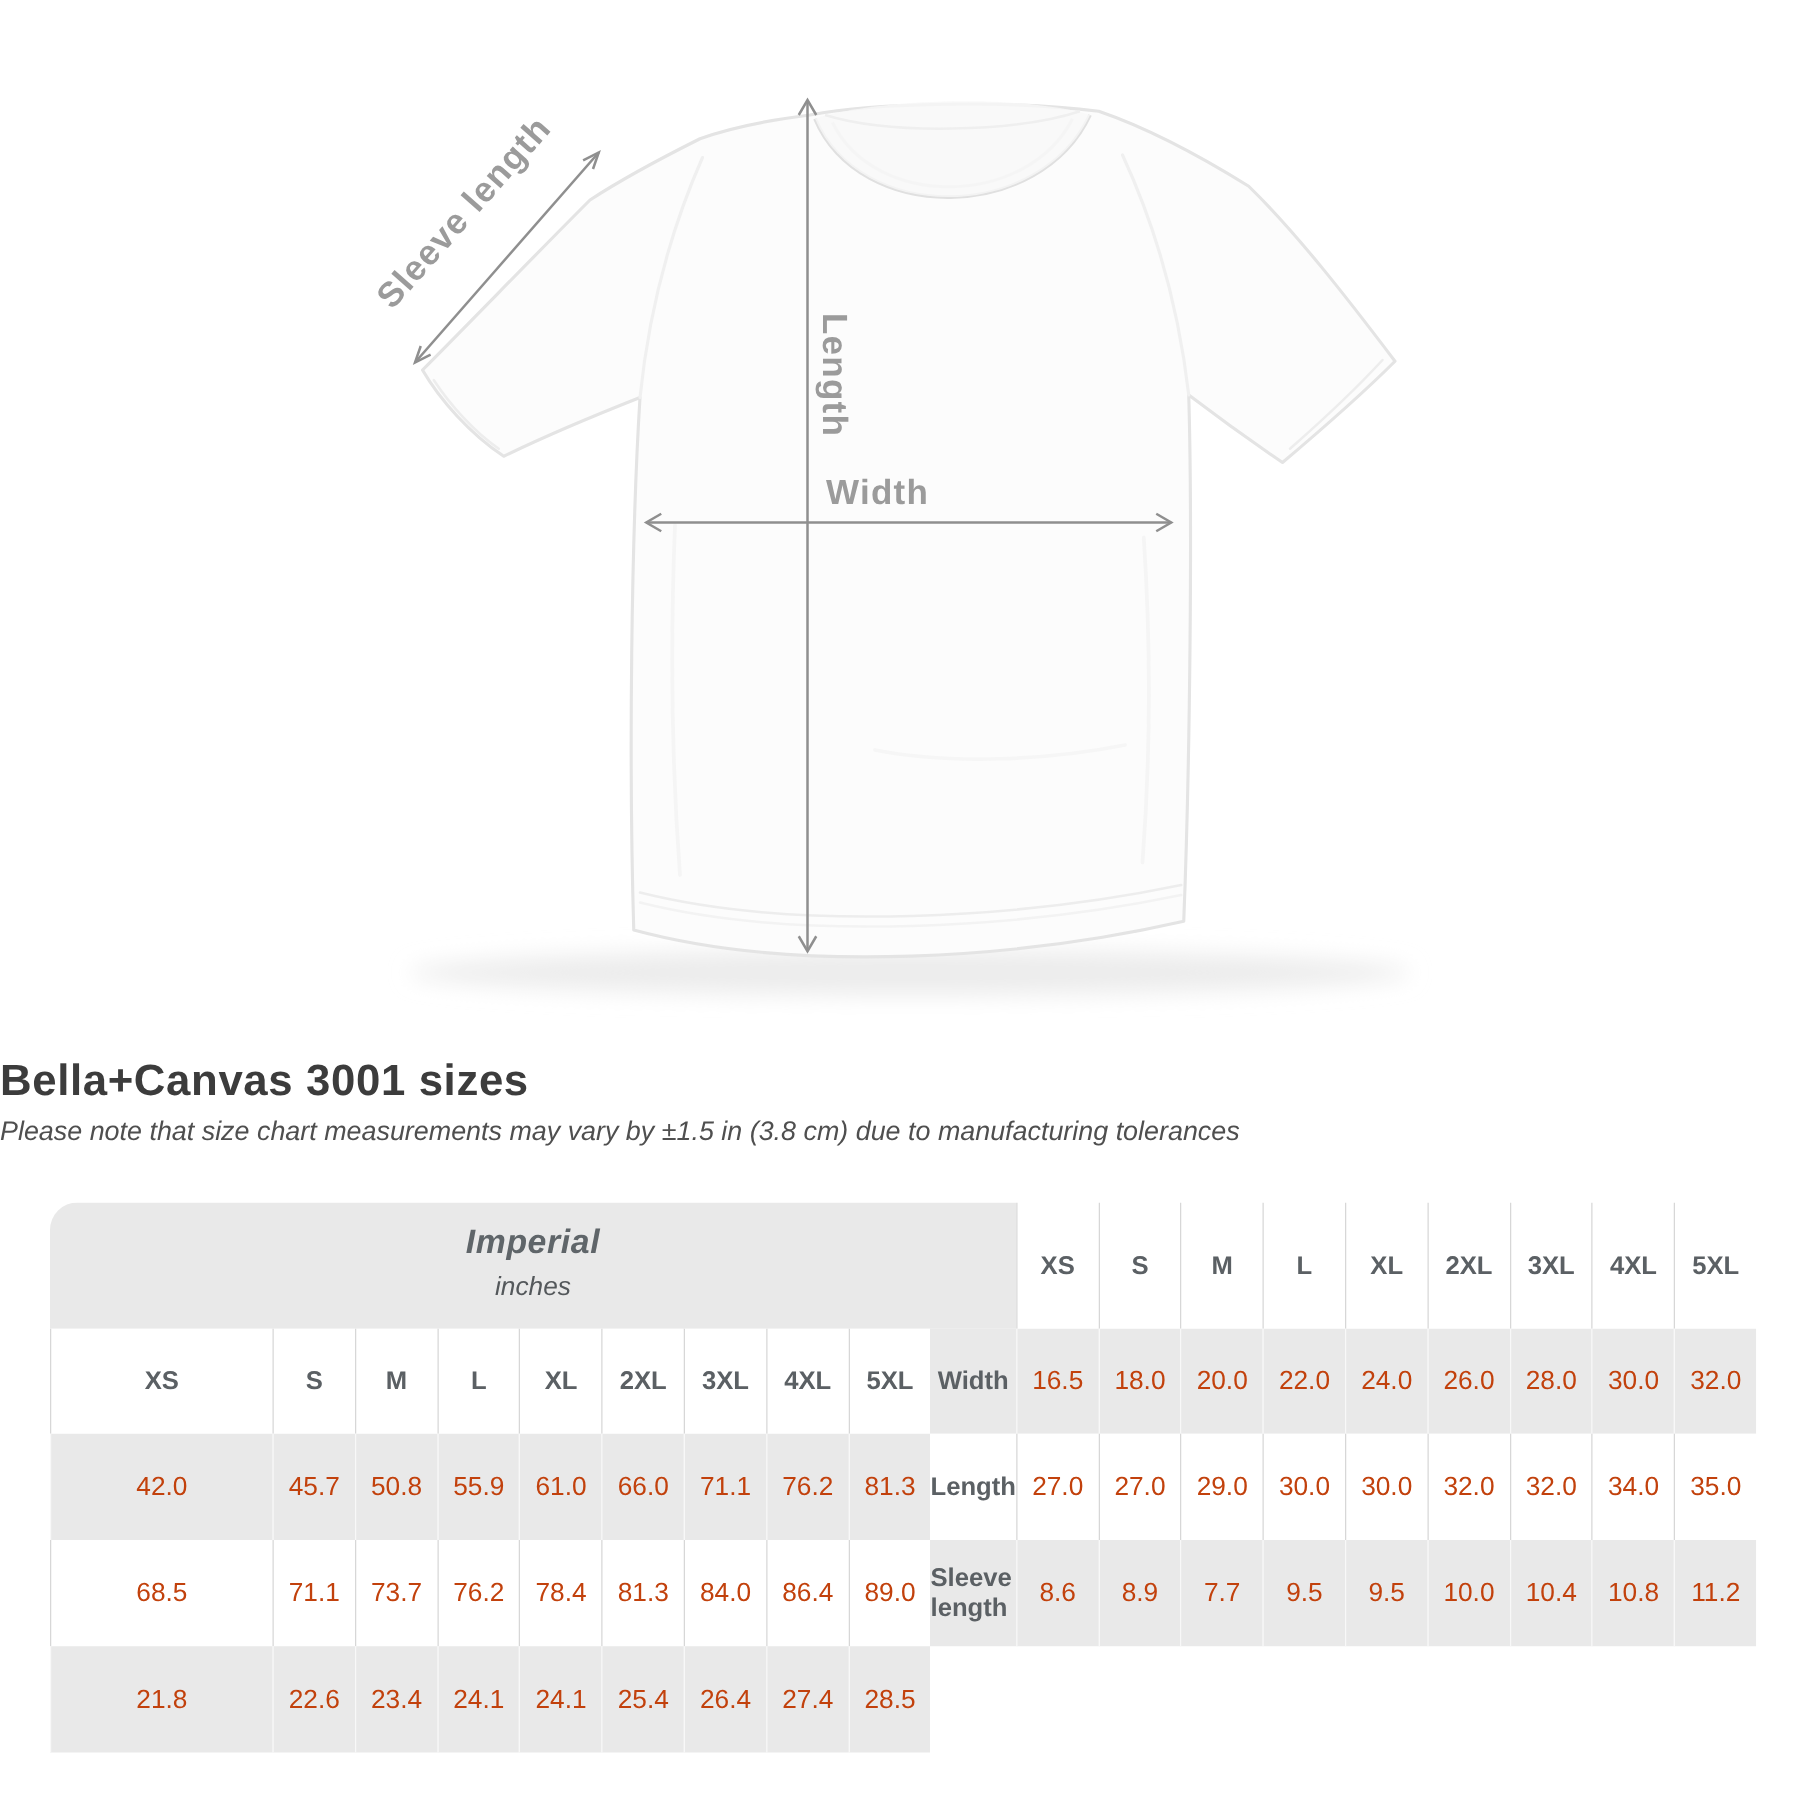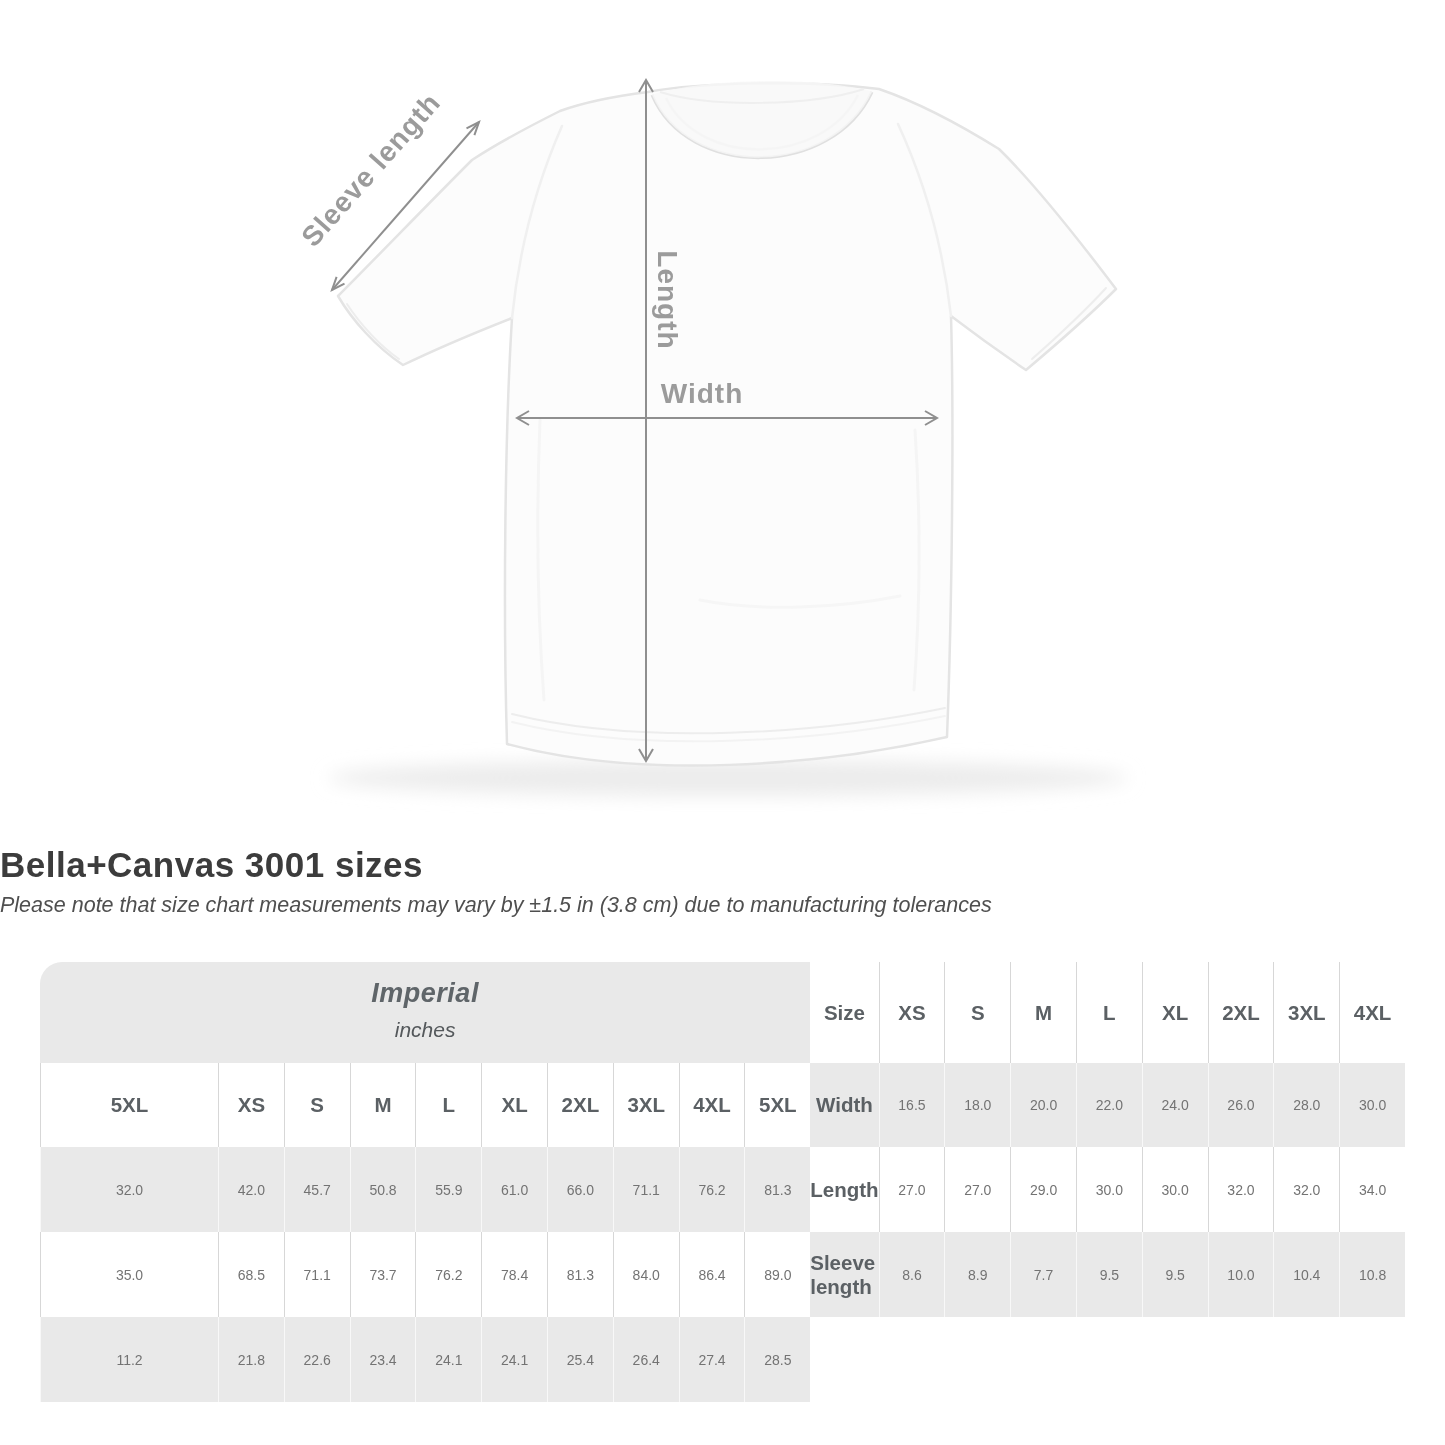--- a/index.html
+++ b/index.html
@@ -45,21 +45,21 @@
   .unit-sub{font-size:21px;font-style:italic;color:#54585b;}
 
   .cell{
     display:flex;align-items:center;justify-content:center;
     background:#ffffff;border-left:1px solid #d7d7d7;
   }
   .cell.first{border-left:none;}
   .cell.row-gray{background:#e9e9e9;border-left-color:#f8f8f8;}
   .cell.row-gray.first{border-left:none;}
   .cell.head{font-weight:bold;font-size:20.5px;color:#5b6064;}
-  .cell.val{font-size:14px;color:#737373;}
+  .cell.val{font-size:21px;color:#c2410c;}
 </style>
 </head>
 <body>
 
 <div class="stage">
 
   <div class="diagram">
     <svg width="1445" height="845" viewBox="0 0 1445 845">
       <defs>
         <filter id="soft" x="-50%" y="-50%" width="200%" height="200%">
@@ -132,21 +132,20 @@
 
   <div class="page-title">Bella+Canvas 3001 sizes</div>
   <div class="page-note">Please note that size chart measurements may vary by ±1.5 in (3.8 cm) due to manufacturing tolerances</div>
 
   <div class="size-table" id="size-table">
     <div class="unit-head imperial">
       <div class="unit-label">Imperial</div>
       <div class="unit-sub">inches</div>
     </div>
 
-  <div class="cell head first row-white">Size</div>
       <div class="cell head row-white">XS</div>
       <div class="cell head row-white">S</div>
       <div class="cell head row-white">M</div>
       <div class="cell head row-white">L</div>
       <div class="cell head row-white">XL</div>
       <div class="cell head row-white">2XL</div>
       <div class="cell head row-white">3XL</div>
       <div class="cell head row-white">4XL</div>
       <div class="cell head row-white">5XL</div>
       <div class="cell head row-white">XS</div>

